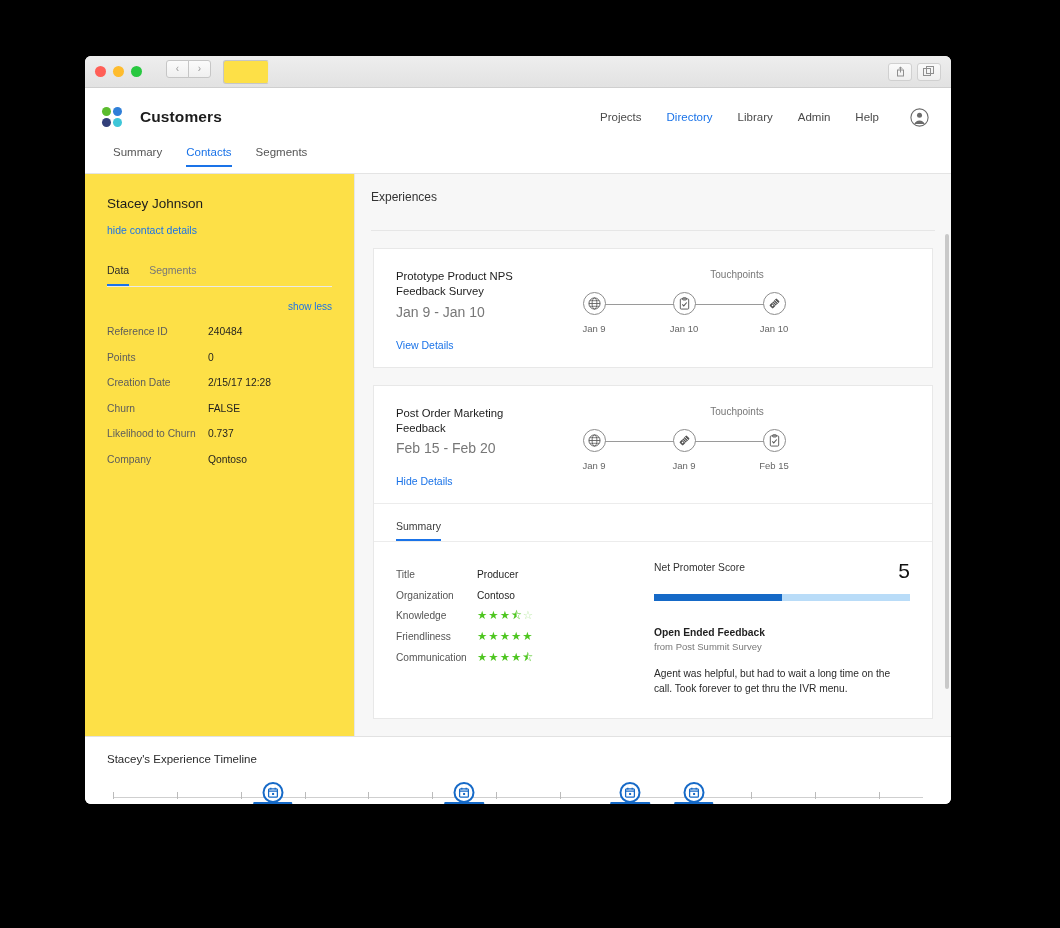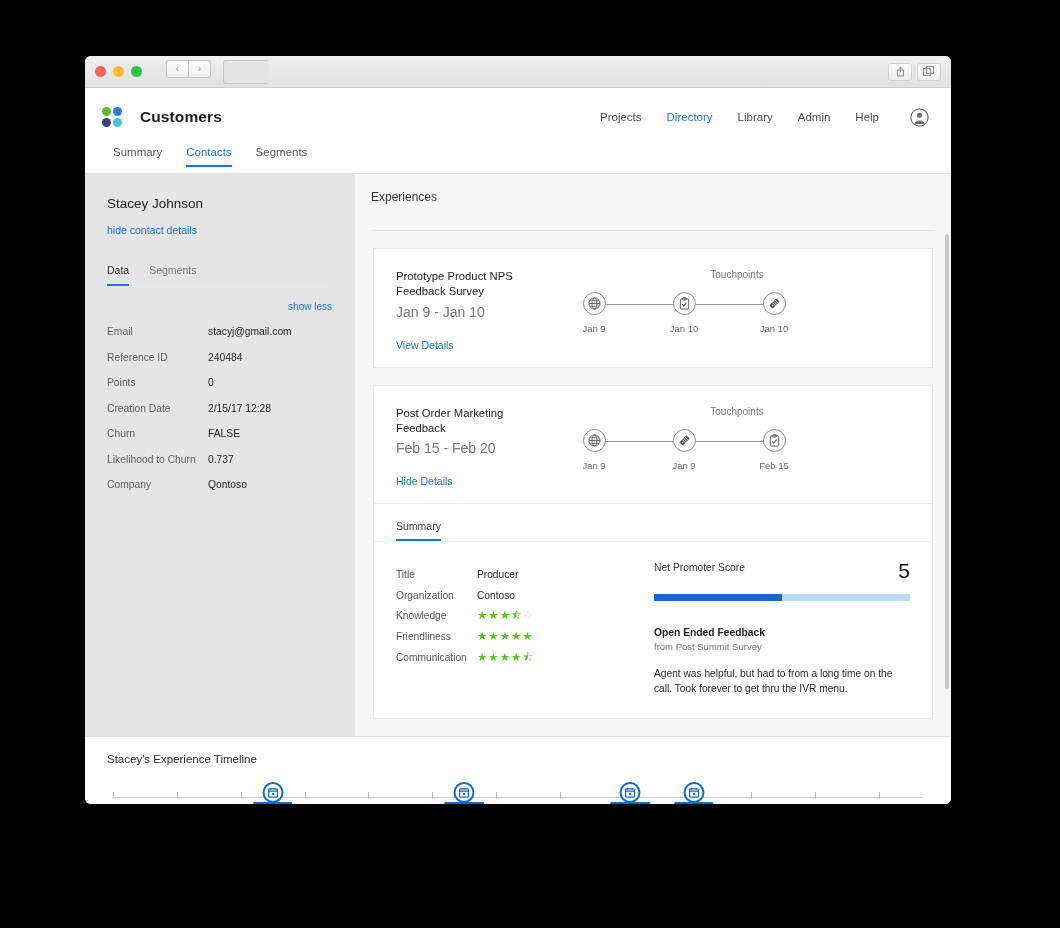--- a/index.html
+++ b/index.html
@@ -100,21 +100,21 @@
   .stab {
     font-size: 11.5px; color: #555; padding-bottom: 7px;
     border-bottom: 2px solid transparent; cursor: pointer;
   }
   .stab.active { color: #1a73e8; border-bottom-color: #1a73e8; }
 
   
   .body { display: flex; height: 562px; }
 
   .sidebar {
-    width: 270px; background: #e5e5e5;
+    width: 270px; background: #fde047;
     border-right: 1px solid #e6e6e6;
     padding: 22px 22px 0 22px;
     position: relative;
   }
   .custname { font-size: 13.5px; color: #1c1c1c; margin-bottom: 9px; }
   .linklike { font-size: 10.5px; color: #1a73e8; cursor: pointer; display: inline-block; }
 
   .subtabs { display: flex; gap: 20px; margin-top: 26px; border-bottom: 1px solid #eaeaea; }
   .subtab { font-size: 10.5px; color: #777; padding-bottom: 8px; border-bottom: 2px solid transparent; cursor: pointer; }
   .subtab.active { color: #2b2b2b; border-bottom-color: #1a73e8; }
@@ -301,24 +301,20 @@
         <div class="subtab active">Data</div>
         <div class="subtab">Segments</div>
       </div>
 
       <div class="showless">
         <span>show less</span>
       </div>
 
       <div class="fields">
         <div class="frow">
-          <div class="fkey">Email</div>
-          <div class="fval">stacyj@gmail.com</div>
-        </div>
-        <div class="frow">
           <div class="fkey">Reference ID</div>
           <div class="fval">240484</div>
         </div>
         <div class="frow">
           <div class="fkey">Points</div>
           <div class="fval">0</div>
         </div>
         <div class="frow">
           <div class="fkey">Creation Date</div>
           <div class="fval">2/15/17 12:28</div>
@@ -493,21 +489,21 @@
           <div class="sumright">
             <div class="npshead">
               <div class="npstitle">Net Promoter Score</div>
               <div class="npsval">5</div>
             </div>
             <div class="npsbar">
               <div class="npsfill" style="width: 50%;"></div>
             </div>
             <div class="oefhead">Open Ended Feedback</div>
             <div class="oefsub">from Post Summit Survey</div>
-            <div class="oeftext">Agent was helpful, but had to from a long time on the call. Took forever to get thru the IVR menu.</div>
+            <div class="oeftext">Agent was helpful, but had to wait a long time on the call. Took forever to get thru the IVR menu.</div>
           </div>
         </div>
       </div>
 
       <div class="card">
         <div class="cardtop">
           <div class="cardleft">
             <div class="ctitle">Product Usage</div>
 
           </div>

